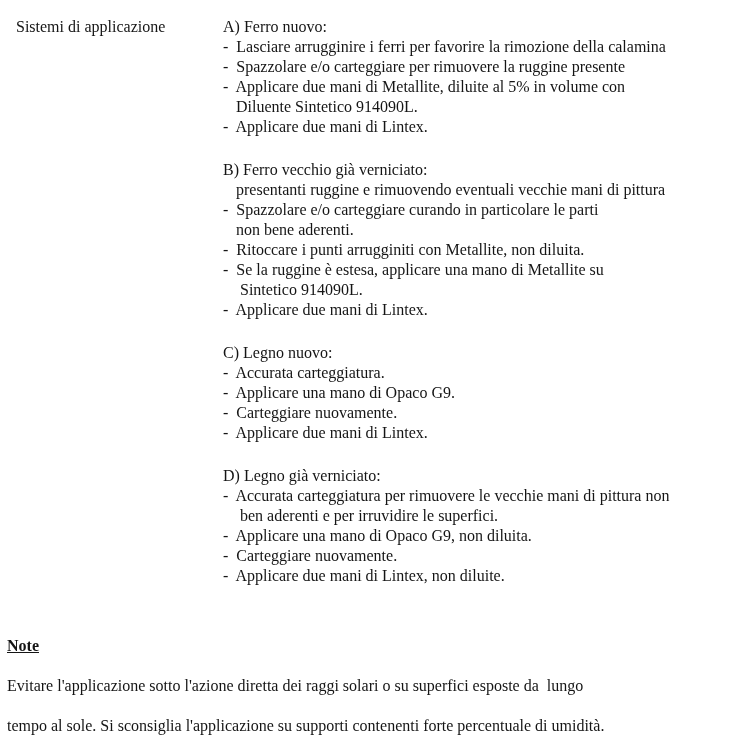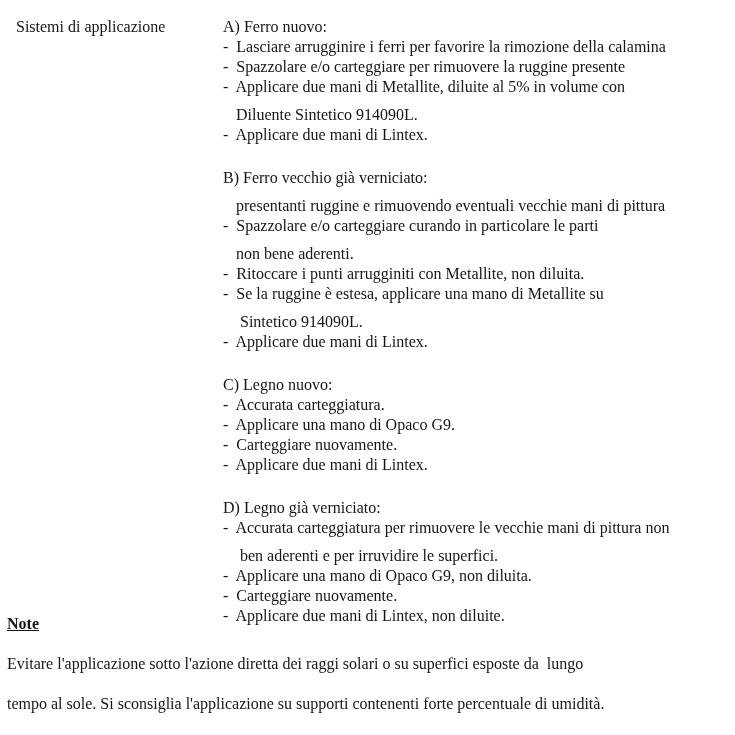--- a/index.html
+++ b/index.html
@@ -22,25 +22,25 @@
   }
   .content-col {
     position: absolute;
     left: 223px;
     top: 17px;
     width: 512px;
   }
   .section { margin: 0 0 23px 0; }
   .section-heading { font-weight: normal; white-space: pre; }
   .line { white-space: pre; }
-  .line.cont { padding-left: 13px; margin-top: 8px; }
+  .line.cont { padding-left: 13px; }
   .note-block {
     position: absolute;
     left: 7px;
-    top: 614px;
+    top: 636px;
     width: 726px;
   }
   .note-heading {
     font-weight: bold;
     text-decoration: underline;
     margin-bottom: 2px;
     white-space: pre;
     width: -moz-fit-content;
     width: fit-content;
   }

